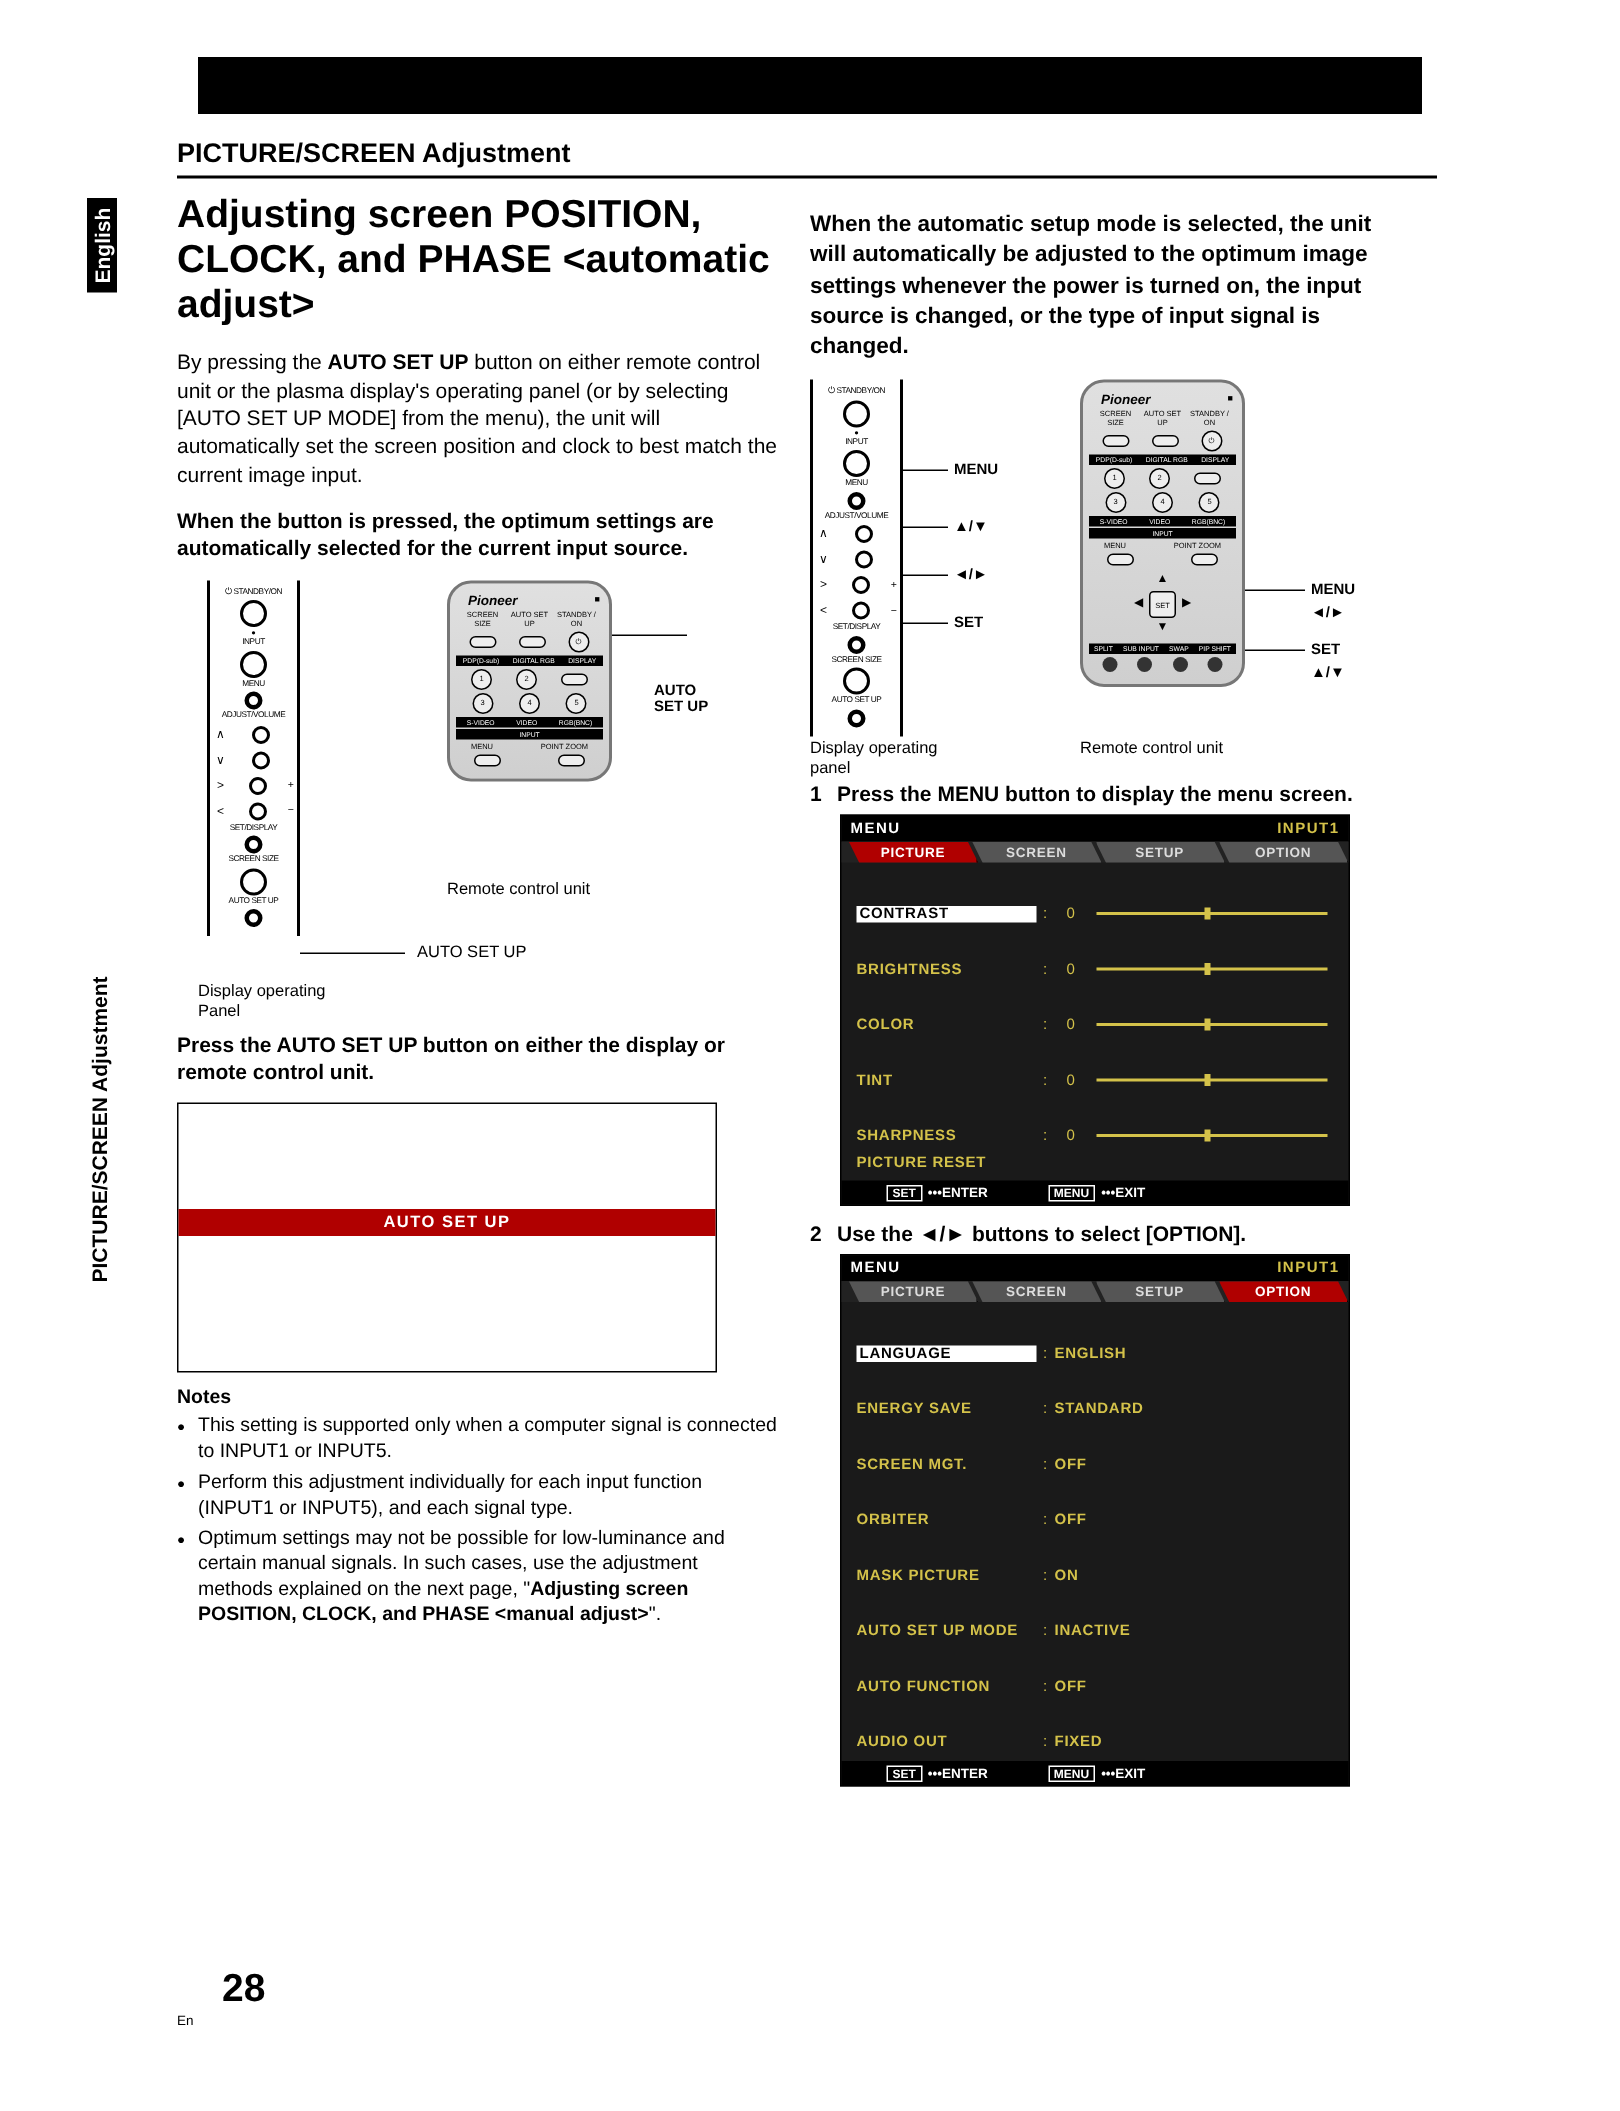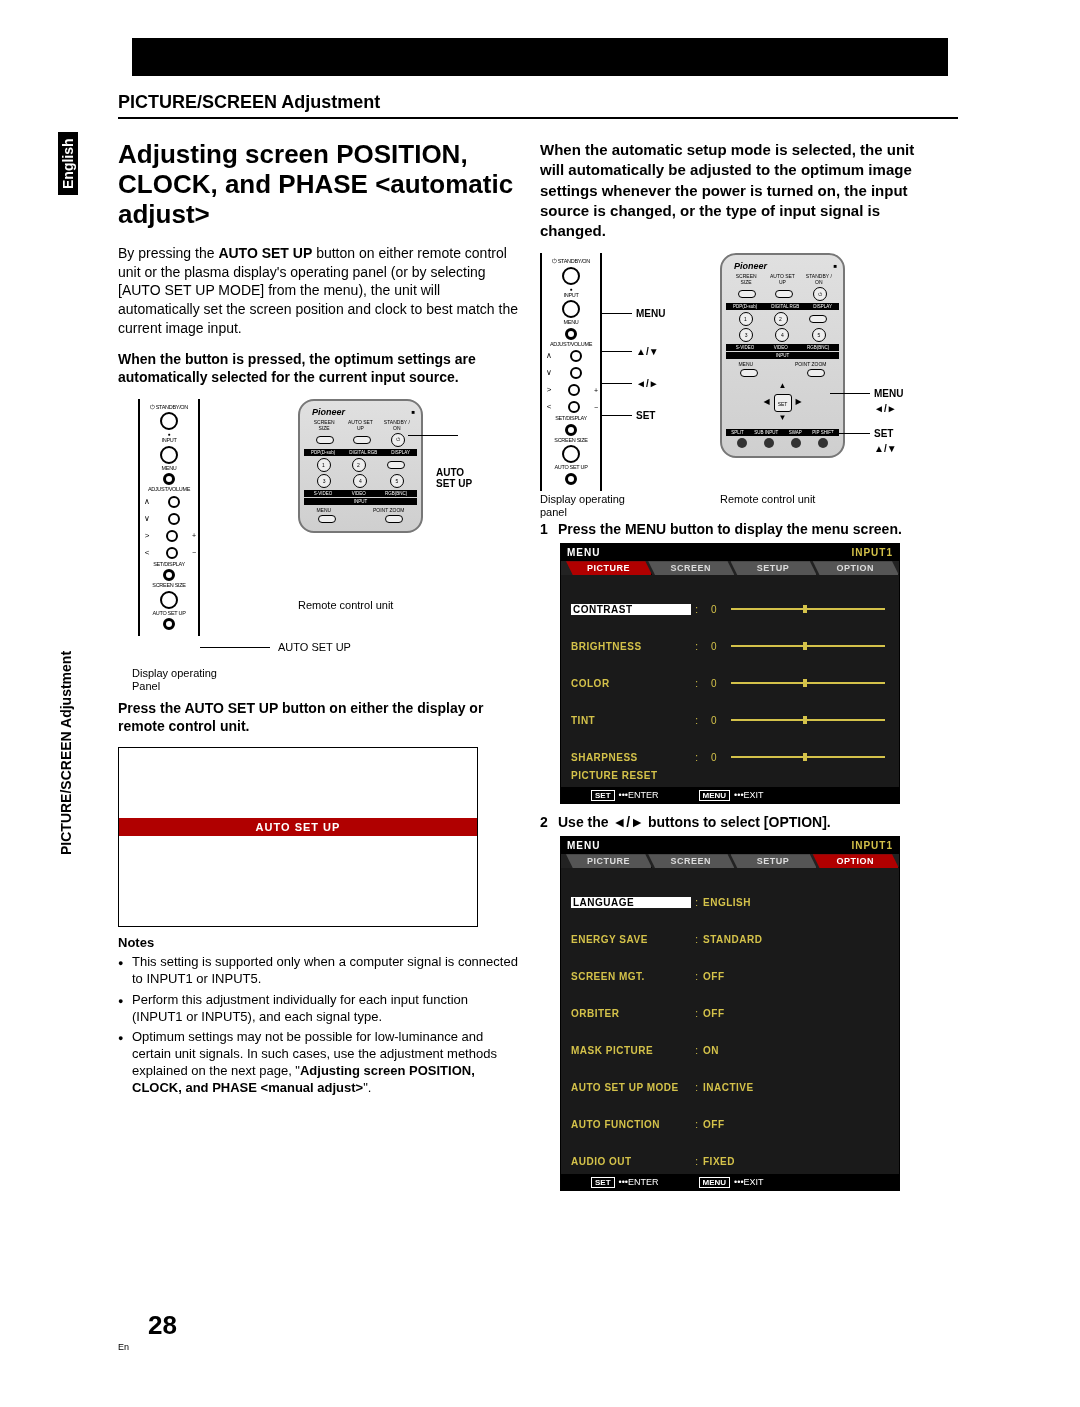--- a/index.html
+++ b/index.html
@@ -3,21 +3,21 @@
 <meta charset="utf-8">
 <style>
   * { box-sizing: border-box; margin: 0; padding: 0; }
   body { background: #fff; font-family: Arial, Helvetica, sans-serif; width: 1080px; height: 1407px; position: relative; color: #000; }
   .page { position: absolute; left: 0; top: 0; width: 1080px; height: 1407px; }
   .blackbar { position: absolute; left: 132px; top: 38px; width: 816px; height: 38px; background: #000; }
   .side-lang { position: absolute; left: 58px; top: 195px; transform: rotate(-90deg); transform-origin: left top; font-weight: bold; font-size: 14px; background: #000; color: #fff; padding: 2px 6px; }
   .side-section { position: absolute; left: 58px; top: 855px; transform: rotate(-90deg); transform-origin: left top; font-weight: bold; font-size: 14px; white-space: nowrap; }
   .section-head { position: absolute; left: 118px; top: 92px; width: 840px; border-bottom: 2px solid #000; padding-bottom: 4px; font-weight: bold; font-size: 18px; }
   .col { position: absolute; width: 400px; }
-  .col-left { left: 118px; top: 140px; }
+  .col-left { left: 118px; top: 128px; }
   .col-right { left: 540px; top: 140px; }
   h1.title { font-size: 26px; font-weight: bold; line-height: 1.15; margin-bottom: 14px; }
   p.body { font-size: 14px; line-height: 1.35; margin-bottom: 12px; }
   p.bold { font-weight: bold; font-size: 14px; line-height: 1.3; margin-bottom: 12px; }
   .diagram-block { border: 0; margin: 6px 0 10px 0; position: relative; height: 290px; }
   .cap-small { font-size: 11px; font-weight: normal; }
   .auto-box { border: 1px solid #000; width: 360px; height: 180px; margin: 8px 0; position: relative; }
   .auto-strip { position: absolute; left: 0; right: 0; top: 70px; background: #b00000; color: #fff; font-size: 11px; font-weight: bold; text-align: center; padding: 3px 0; letter-spacing: 1px; }
   .notes-h { font-weight: bold; font-size: 13px; margin-top: 8px; }
   ul.notes { list-style: none; padding-left: 0; }
@@ -38,33 +38,33 @@
   .osd-row { display: flex; padding: 1px 0; letter-spacing: 0.5px; margin-top: 24px; }
   .osd-row.hi .k { background: #fff; color: #000; padding: 0 2px; }
   .osd-row .k { width: 120px; color: #d4c24a; font-weight: bold; }
   .osd-row .s { width: 12px; text-align: center; color: #d4c24a; }
   .osd-row .v { color: #d4c24a; font-weight: bold; }
   .osd-row .slider { flex: 1; position: relative; height: 10px; }
   .osd-row .slider::before { content: ""; position: absolute; left: 14px; right: 4px; top: 4px; height: 2px; background: #d4c24a; }
   .osd-row .slider::after { content: ""; position: absolute; left: 50%; top: 1px; width: 4px; height: 8px; background: #d4c24a; }
   .osd-row .sv { width: 14px; color: #d4c24a; text-align: right; }
   .osd-rows .reset { color: #d4c24a; font-weight: bold; margin-top: 6px; letter-spacing: 0.5px; }
-  .osd-foot { background: #000; display: flex; gap: 40px; padding: 3px 30px; font-size: 9px; }
+  .osd-foot { background: #000; display: flex; gap: 40px; padding: 3px 30px; font-size: 9px; font-weight: bold; }
   .osd-foot span b { border: 1px solid #fff; padding: 0 3px; margin-right: 4px; font-size: 8px; }
   .diag-right { position: relative; height: 260px; margin-top: 8px; margin-bottom: 6px; }
   .pg-num { position: absolute; left: 118px; top: 1310px; font-size: 26px; font-weight: bold; margin-left: 30px; }
   .pg-en { position: absolute; left: 118px; top: 1342px; font-size: 9px; }
   
   .mini-panel { border-left: 2px solid #000; border-right: 2px solid #000; width: 62px; padding: 4px 2px; text-align: center; font-size: 6px; line-height: 1; }
   .mini-panel .btn { width: 18px; height: 18px; border: 2px solid #000; border-radius: 50%; margin: 2px auto; }
   .mini-panel .btn-sm { width: 12px; height: 12px; }
   .mini-panel .lbl { font-size: 5.5px; margin: 1px 0; letter-spacing: -0.3px; }
   .mini-panel .arrow-row { display: flex; align-items: center; justify-content: center; margin: 1px 0; }
   .mini-panel .tri { font-size: 8px; line-height: 1; width: 10px; }
-  .mini-remote { width: 125px; border: 2px solid #777; border-radius: 16px; background: linear-gradient(#e0e0e0,#cfcfcf); padding: 6px 6px; font-size: 5px; text-align: center; }
+  .mini-remote { width: 110px; border: 2px solid #777; border-radius: 16px; background: linear-gradient(#e0e0e0,#cfcfcf); padding: 6px 6px; font-size: 5px; text-align: center; }
   .mini-remote .brand { font-size: 9px; font-style: italic; font-weight: bold; text-align: left; padding-left: 6px; }
   .mini-remote .row { display: flex; justify-content: space-around; margin: 2px 0; font-size: 5px; align-items: center; }
   .mini-remote .circ { width: 14px; height: 14px; border: 1px solid #000; border-radius: 50%; display: flex; align-items: center; justify-content: center; background: #eee; }
   .mini-remote .circ-sm { width: 10px; height: 10px; border-radius: 50%; background: #333; }
   .mini-remote .pill { width: 18px; height: 8px; border: 1px solid #000; border-radius: 4px; background: #eee; }
   .mini-remote .strip { background: #000; color: #fff; font-size: 4.5px; padding: 1px 0; margin: 1px -2px; display: flex; justify-content: space-around; }
   .mini-remote .dpad { position: relative; width: 44px; height: 44px; margin: 4px auto; }
   .mini-remote .dpad .t, .mini-remote .dpad .b, .mini-remote .dpad .l, .mini-remote .dpad .r { position: absolute; width: 12px; height: 12px; font-size: 8px; }
   .mini-remote .dpad .t { left: 16px; top: 0; }
   .mini-remote .dpad .b { left: 16px; bottom: 0; }
@@ -194,21 +194,21 @@
 
     <div class="auto-box">
       <div class="auto-strip">AUTO SET UP</div>
     </div>
 
     <div class="notes-h">Notes</div>
     <ul class="notes">
       <li>This setting is supported only when a computer signal is connected to INPUT1 or INPUT5.</li>
       <li>Perform this adjustment individually for each input function (INPUT1 or INPUT5), and each signal type.</li>
       <li>
-        <span>Optimum settings may not be possible for low-luminance and certain unit signals. In such cases, use the adjustment methods explained on the next page, "</span><b>Adjusting screen POSITION, CLOCK, and PHASE &lt;manual adjust&gt;</b><span>".</span>
+        <span>Optimum settings may not be possible for low-luminance and certain manual signals. In such cases, use the adjustment methods explained on the next page, "</span><b>Adjusting screen POSITION, CLOCK, and PHASE &lt;manual adjust&gt;</b><span>".</span>
       </li>
     </ul>
   </div>
 
   <div class="col col-right">
     <p class="bold" style="font-size:15px; line-height:1.35;">When the automatic setup mode is selected, the unit will automatically be adjusted to the optimum image settings whenever the power is turned on, the input source is changed, or the type of input signal is changed.</p>
 
     <div class="diag-right">
 
       <div style="position:absolute; left:0; top:0;">

